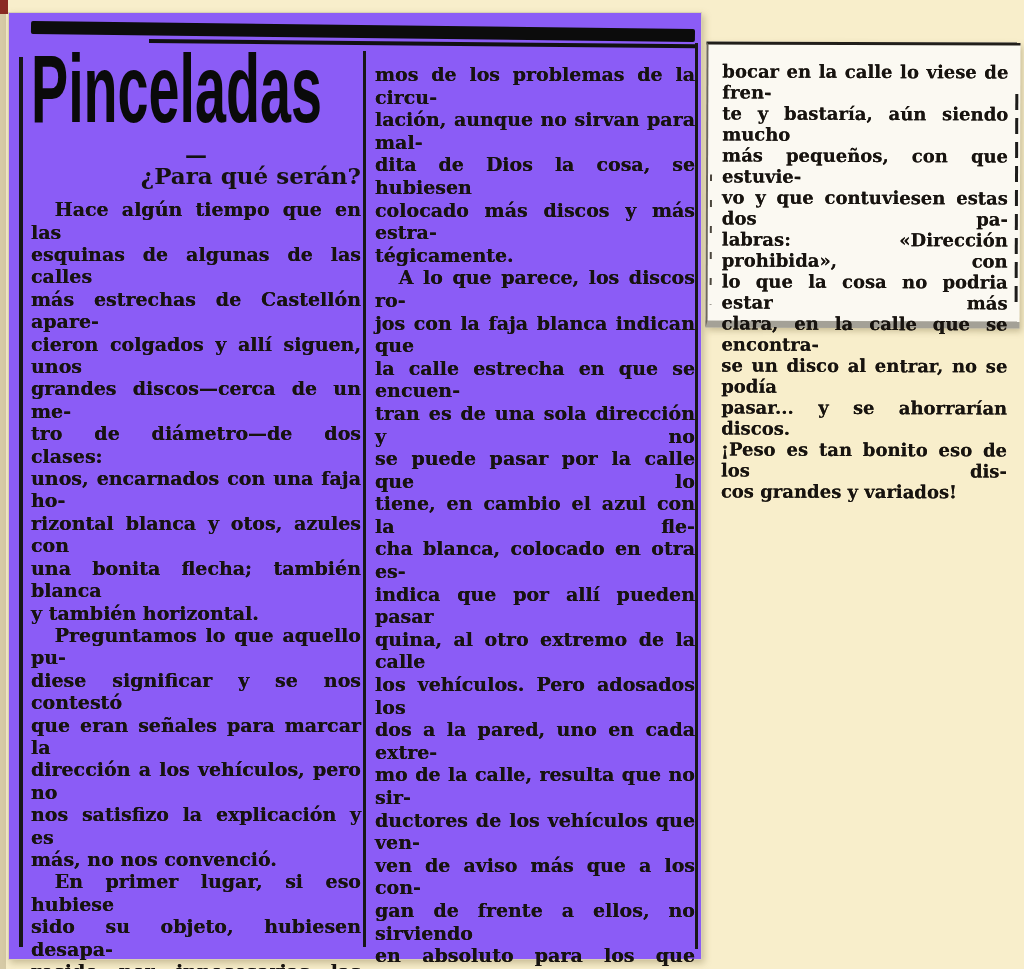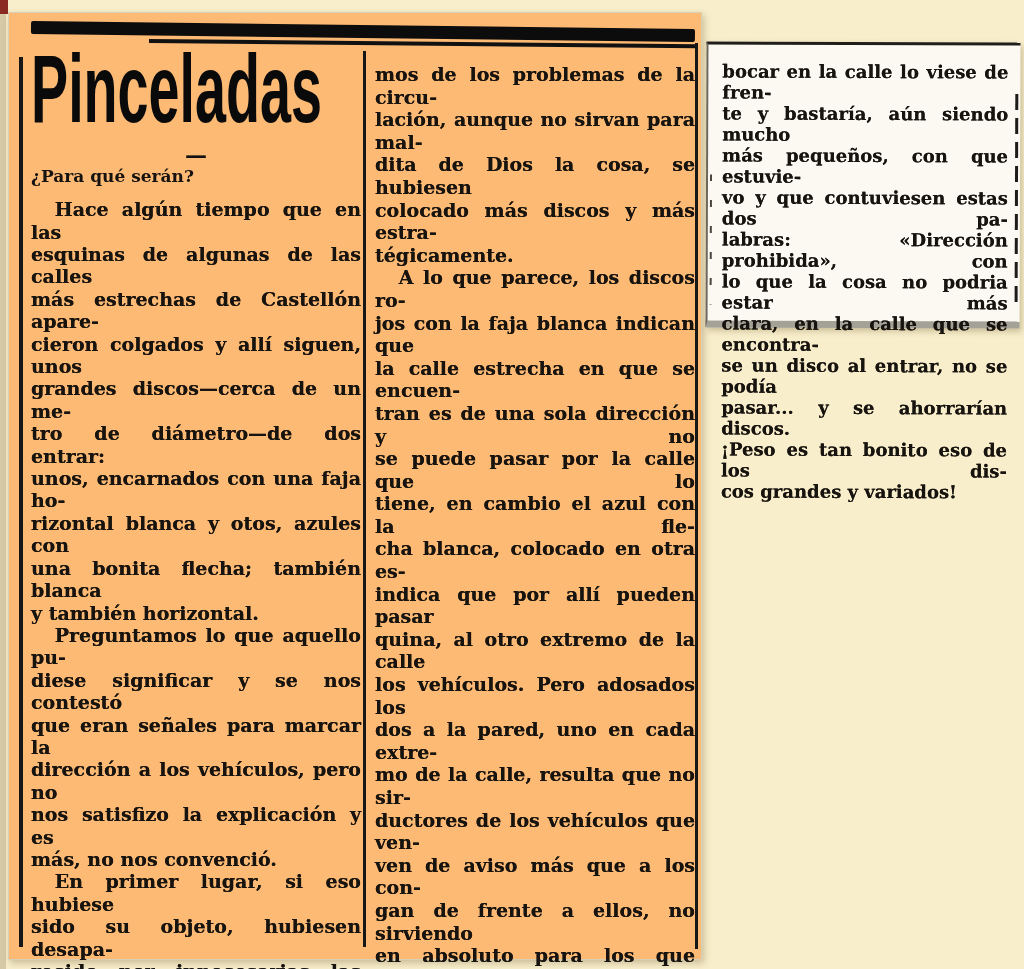--- a/index.html
+++ b/index.html
@@ -8,21 +8,21 @@
     background:#f8eecb;
     font-family:"DejaVu Serif", serif;
   }
   
   .page-edge{position:absolute;left:0;top:0;width:6px;height:969px;background:#d6caa6;}
   .corner-chip{position:absolute;left:0;top:0;width:8px;height:14px;background:#8a2a22;}
 
   
   .clip-main{
     position:absolute;left:8px;top:12px;width:692px;height:946px;
-    background:#fdba74;
+    background:#8b5cf6;
     border:1px solid #d8cfb4;
     box-shadow:2px 3px 7px rgba(110,95,50,.35);
     text-decoration:underline;
   }
   .top-bar{
     position:absolute;left:22px;top:8px;width:664px;height:13px;
     background:#0c0c0c;transform:rotate(.7deg);transform-origin:left center;
     border-radius:2px;
   }
   .top-bar2{
@@ -44,22 +44,22 @@
     font-weight:900;font-size:96px;line-height:.95;
     color:#0a0a0a;letter-spacing:0;
     transform:scaleX(.58);transform-origin:left top;
     white-space:nowrap;
   }
   .dash{
     margin:16px auto 4px auto;text-align:center;
     font-weight:bold;font-size:22px;line-height:10px;color:#111;
   }
   .subtitle{
-    margin:4px 0 0 0;text-align:left;
-    font-size:17px;line-height:24px;font-weight:bold;color:#151210;
+    margin:4px 0 0 0;text-align:right;
+    font-size:23px;line-height:24px;font-weight:bold;color:#151210;
   }
   .col1 .paras{margin-top:10px;}
 
   .paras{font-size:19px;font-weight:700;}
   .col1 .paras{line-height:22.4px;}
   .col2 .paras{line-height:22.6px;}
   .par{margin:0;}
   .line{
     text-align:justify;text-align-last:justify;
     white-space:normal;
@@ -109,21 +109,21 @@
     <h1 class="title">Pinceladas</h1>
     <div class="dash">—</div>
     <h2 class="subtitle">¿Para qué serán?</h2>
     <div class="paras">
         <div class="par indent">
           <div class="line firstline">Hace algún tiempo que en las</div>
           <div class="line">esquinas de algunas de las calles</div>
           <div class="line">más estrechas de Castellón apare-</div>
           <div class="line">cieron colgados y allí siguen, unos</div>
           <div class="line">grandes discos—cerca de un me-</div>
-          <div class="line">tro de diámetro—de dos entrar:</div>
+          <div class="line">tro de diámetro—de dos clases:</div>
           <div class="line">unos, encarnados con una faja ho-</div>
           <div class="line">rizontal blanca y otos, azules con</div>
           <div class="line">una bonita flecha; también blanca</div>
           <div class="line lastline">y también horizontal.</div>
         </div>
         <div class="par indent">
           <div class="line firstline">Preguntamos lo que aquello pu-</div>
           <div class="line">diese significar y se nos contestó</div>
           <div class="line">que eran señales para marcar la</div>
           <div class="line">dirección a los vehículos, pero no</div>

